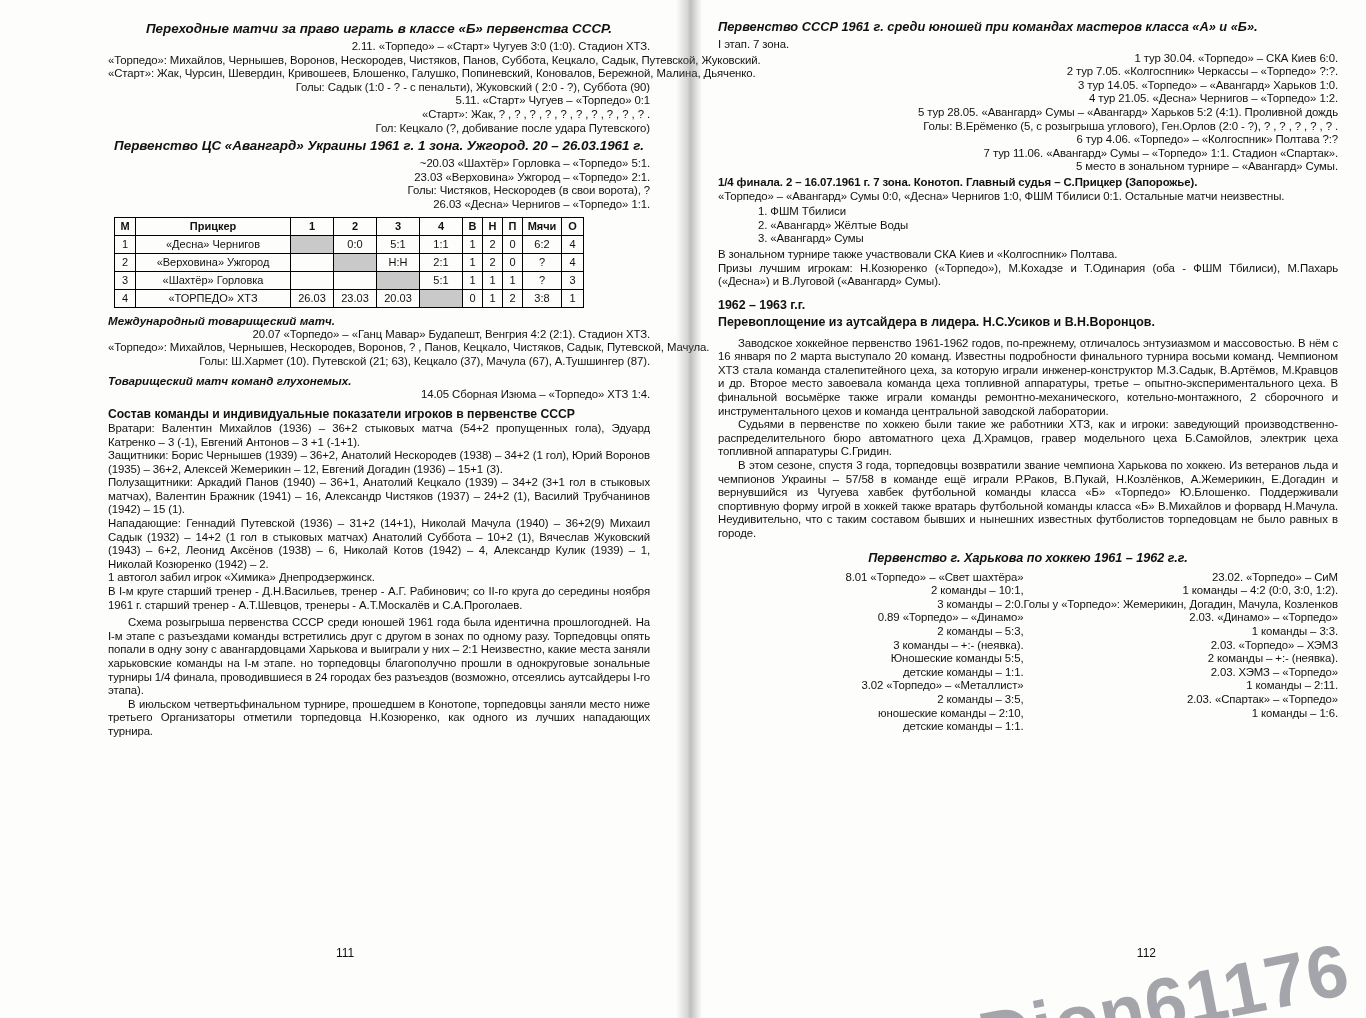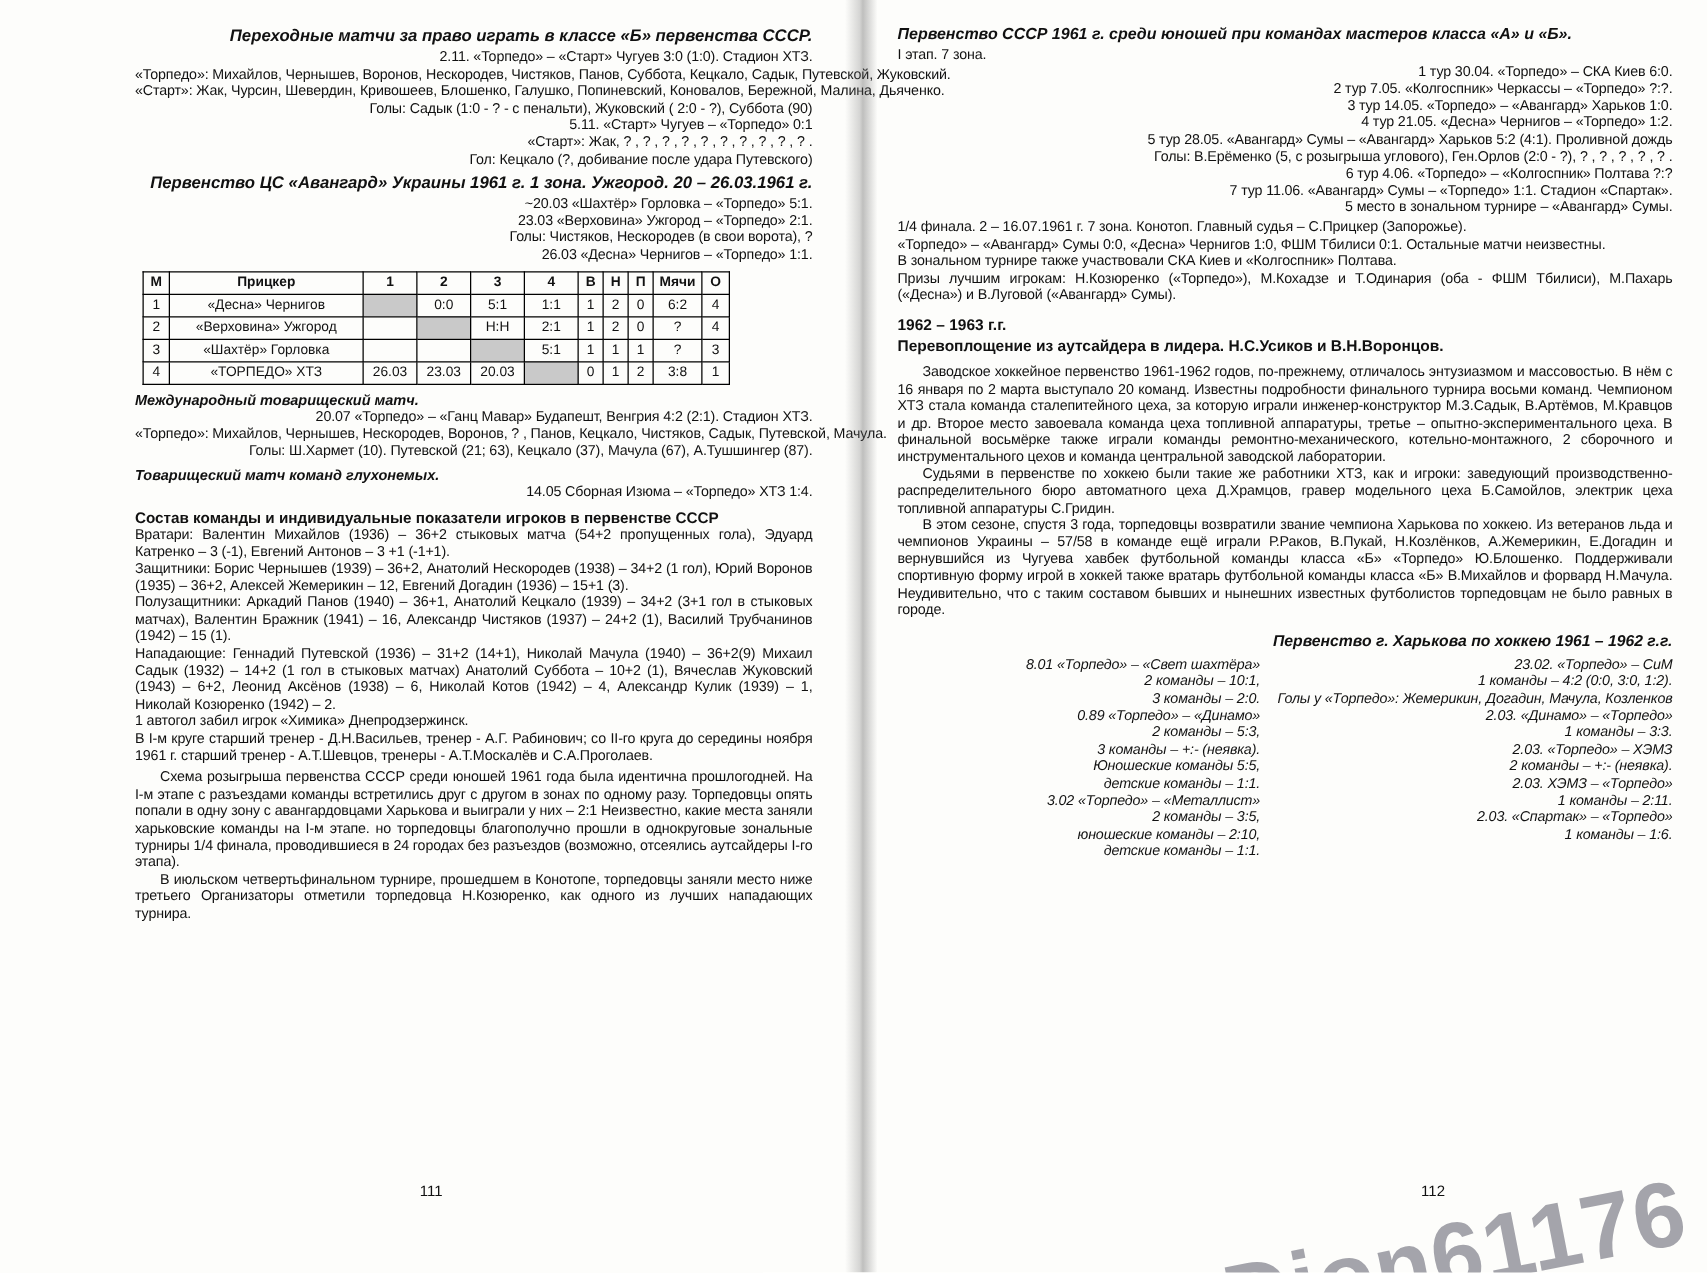--- a/index.html
+++ b/index.html
@@ -48,21 +48,21 @@
     padding: 16px 28px 0 18px;
   }
   .txt {
     font-size: 11.4px;
     line-height: 13.6px;
     letter-spacing: -0.1px;
   }
   .hdr-italic {
     font-style: italic;
     font-weight: bold;
-    text-align: right;
+    text-align: center;
     font-size: 13.4px;
     line-height: 18px;
     margin: 2px 0 2px 0;
   }
   .hdr-bold {
     font-weight: bold;
     font-size: 12.2px;
     line-height: 16px;
   }
   .hdr-center-bold {
@@ -101,23 +101,21 @@
   .w-m { width: 16px; }
   .w-team { width: 150px; }
   .w-r { width: 38px; }
   .w-s { width: 15px; }
   .w-g { width: 34px; }
   .w-o { width: 17px; }
 
   
   .two-col {
     display: flex;
-    gap: 14px;
     margin-top: 4px;
-    font-style: italic;
   }
   .two-col > div { flex: 1; }
 
   .num-list { margin: 2px 0 2px 0; padding: 0; }
   .num-list .li { white-space: nowrap; padding-left: 40px; }
 
   .page-num {
     position: absolute;
     bottom: 58px;
     text-align: center;
@@ -290,23 +288,28 @@
       <span class="line">2 тур  7.05. «Колгоспник» Черкассы – «Торпедо» ?:?.</span>
       <span class="line">3 тур  14.05. «Торпедо» – «Авангард» Харьков 1:0.</span>
       <span class="line">4 тур  21.05. «Десна» Чернигов – «Торпедо» 1:2.</span>
       <span class="line">5 тур  28.05. «Авангард» Сумы – «Авангард» Харьков 5:2 (4:1). Проливной дождь</span>
       <span class="line">Голы: В.Ерёменко (5, с розыгрыша углового), Ген.Орлов (2:0 - ?), ? , ? , ? , ? , ? .</span>
       <span class="line">6 тур  4.06. «Торпедо» – «Колгоспник» Полтава ?:?</span>
       <span class="line">7 тур  11.06. «Авангард» Сумы – «Торпедо» 1:1. Стадион «Спартак».</span>
       <span class="line">5 место в зональном турнире – «Авангард» Сумы.</span>
     </div>
 
-    <div class="txt" style="font-weight:normal;margin-top:2px">1/4 финала. 2 – 16.07.1961 г. 7 зона. Конотоп. Главный судья – С.Прицкер (Запорожье).</div>
+    <div class="txt" style="font-weight:bold;margin-top:2px">1/4 финала. 2 – 16.07.1961 г. 7 зона. Конотоп. Главный судья – С.Прицкер (Запорожье).</div>
     <div class="txt just">«Торпедо» – «Авангард» Сумы 0:0, «Десна» Чернигов 1:0, ФШМ Тбилиси 0:1. Остальные матчи неизвестны.</div>
 
+    <div class="txt num-list">
+      <div class="li">1. ФШМ Тбилиси</div>
+      <div class="li">2. «Авангард» Жёлтые Воды</div>
+      <div class="li">3. «Авангард» Сумы</div>
+    </div>
 
     <div class="txt">В зональном турнире также участвовали СКА Киев и «Колгоспник» Полтава.</div>
     <div class="txt just">Призы лучшим игрокам: Н.Козюренко («Торпедо»), М.Кохадзе и Т.Одинария (оба - ФШМ Тбилиси), М.Пахарь («Десна») и В.Луговой («Авангард» Сумы).</div>
 
     <div class="spacer8"></div>
     <div class="hdr-center-bold">1962 – 1963 г.г.</div>
     <div class="hdr-center-bold">Перевоплощение из аутсайдера в лидера. Н.С.Усиков и В.Н.Воронцов.</div>
 
     <div class="txt" style="margin-top:6px">
       <div class="just indent">Заводское хоккейное первенство 1961-1962 годов, по-прежнему, отличалось энтузиазмом и массовостью. В нём с 16 января по 2 марта выступало 20 команд. Известны подробности финального турнира восьми команд. Чемпионом ХТЗ стала команда сталепитейного цеха, за которую играли инженер-конструктор М.З.Садык, В.Артёмов, М.Кравцов и др. Второе место завоевала команда цеха топливной аппаратуры, третье – опытно-экспериментального цеха. В финальной восьмёрке также играли команды ремонтно-механического, котельно-монтажного, 2 сборочного и инструментального цехов и команда центральной заводской лаборатории.</div>

